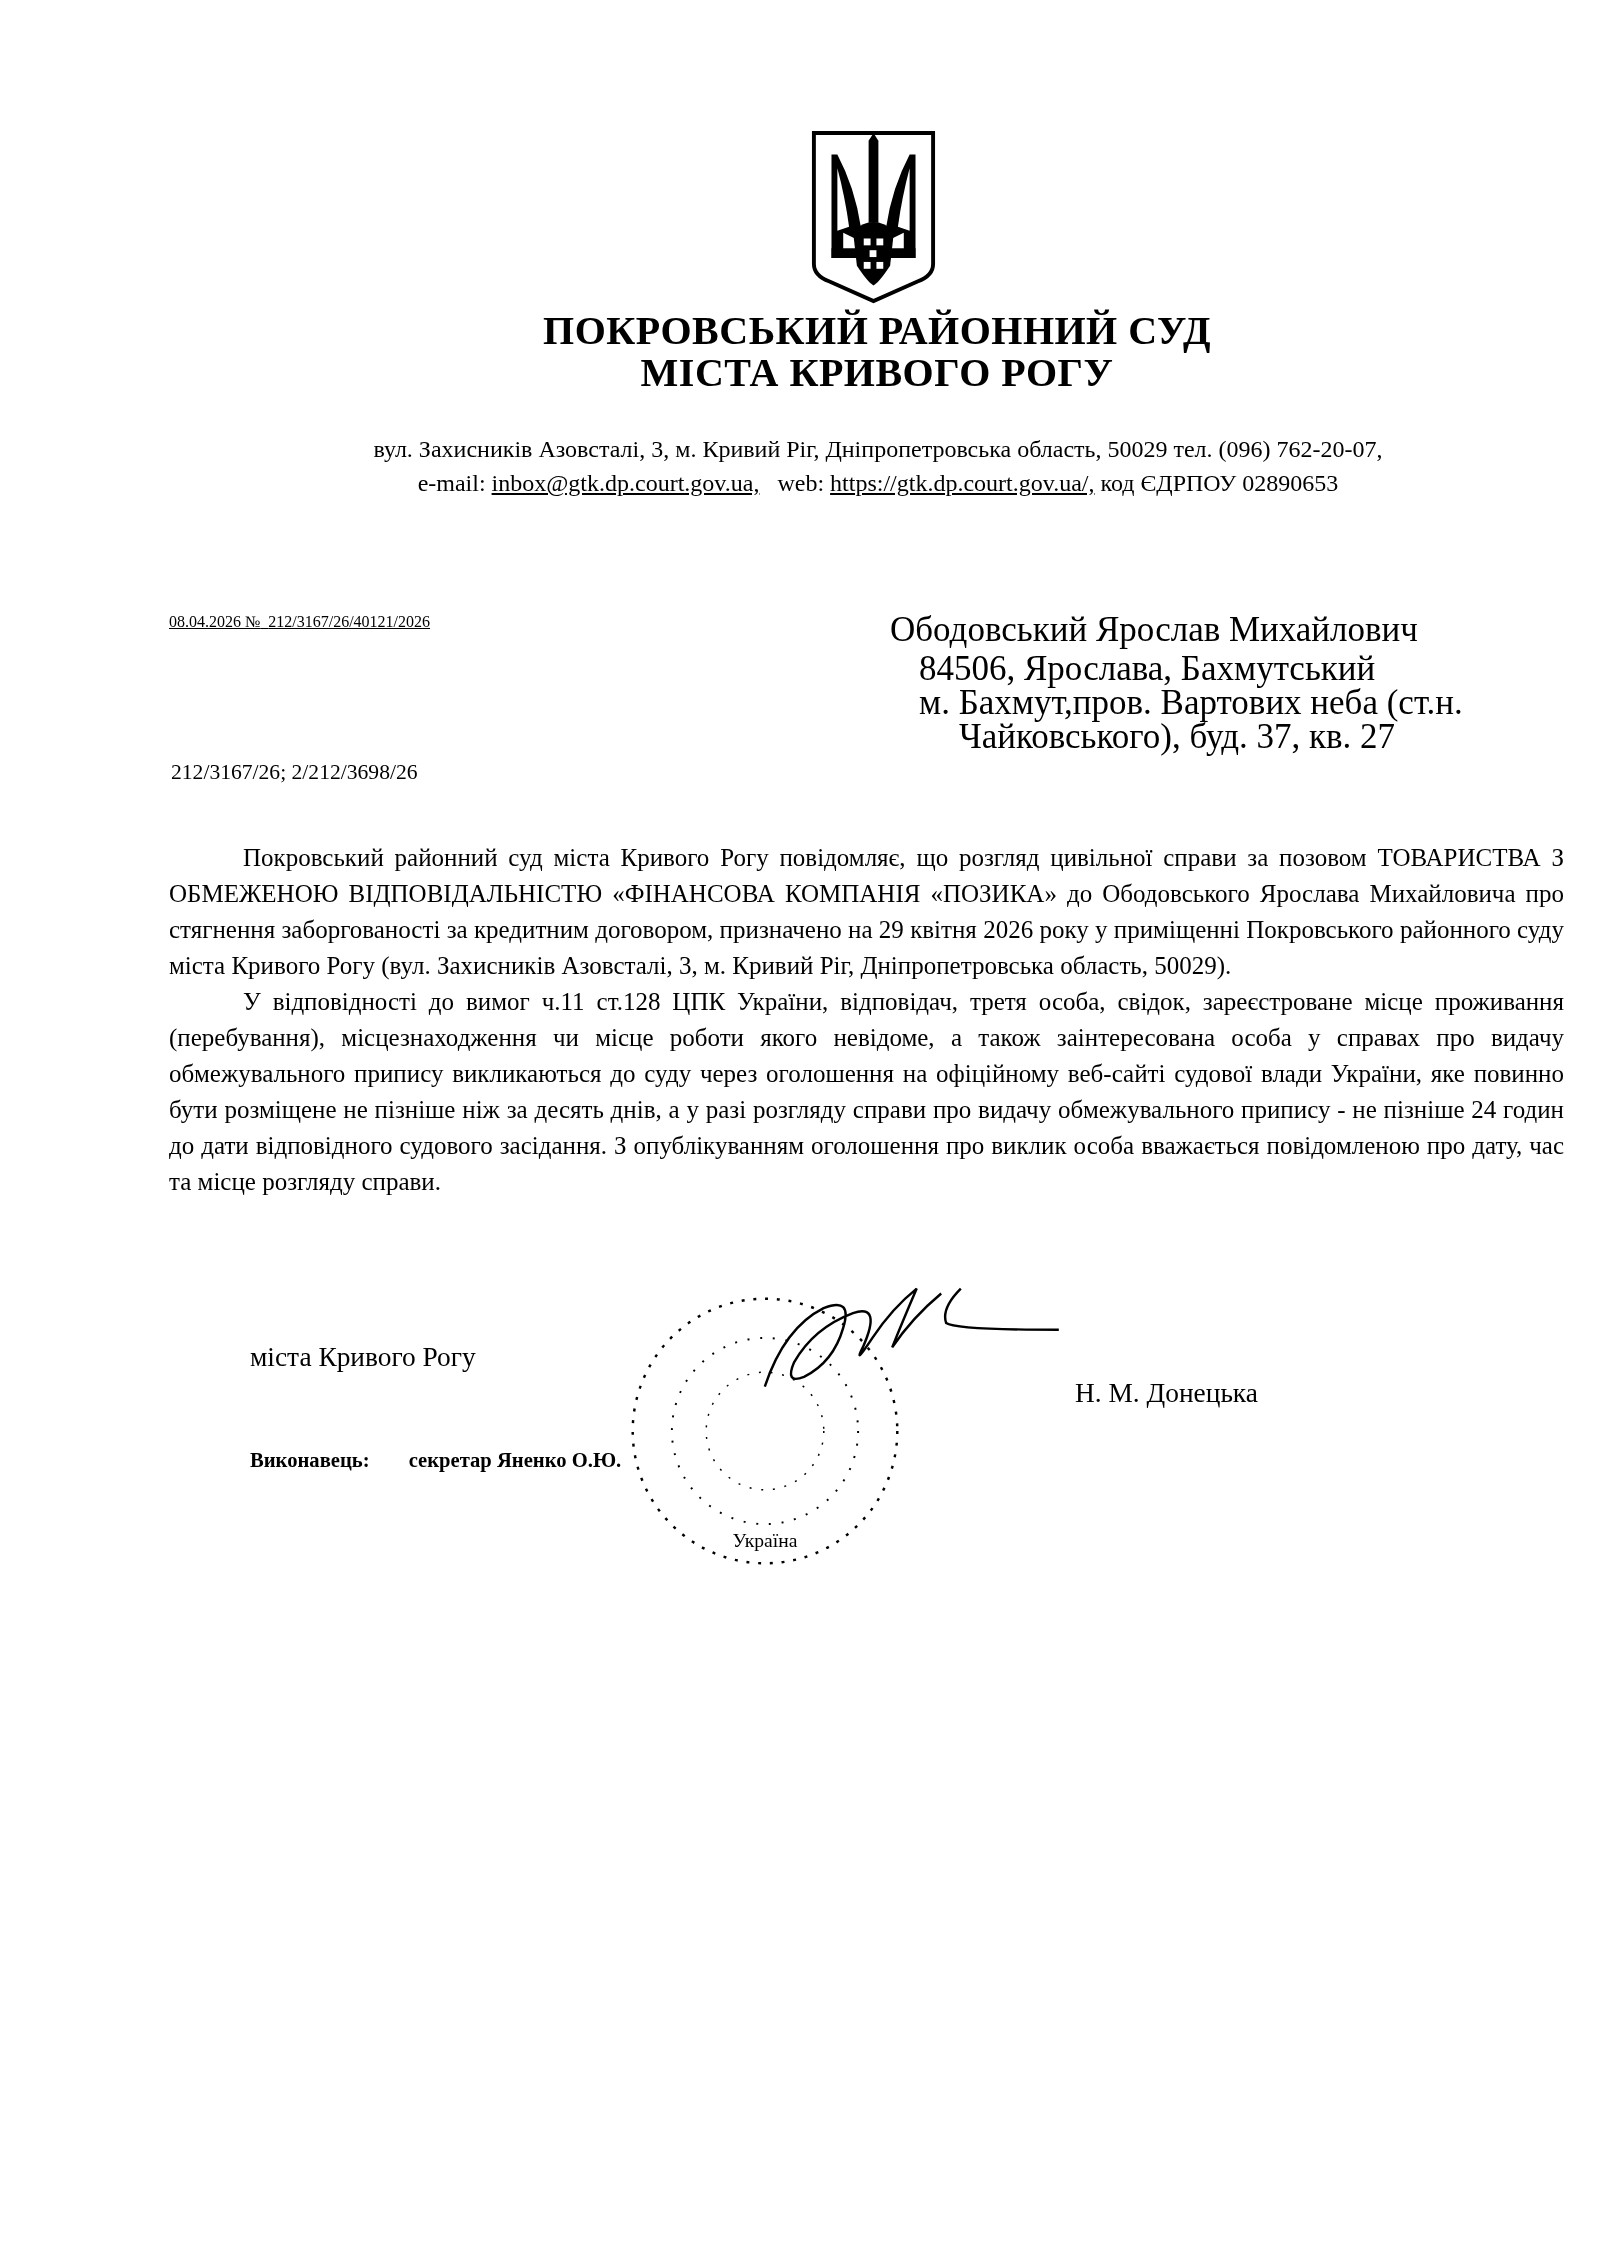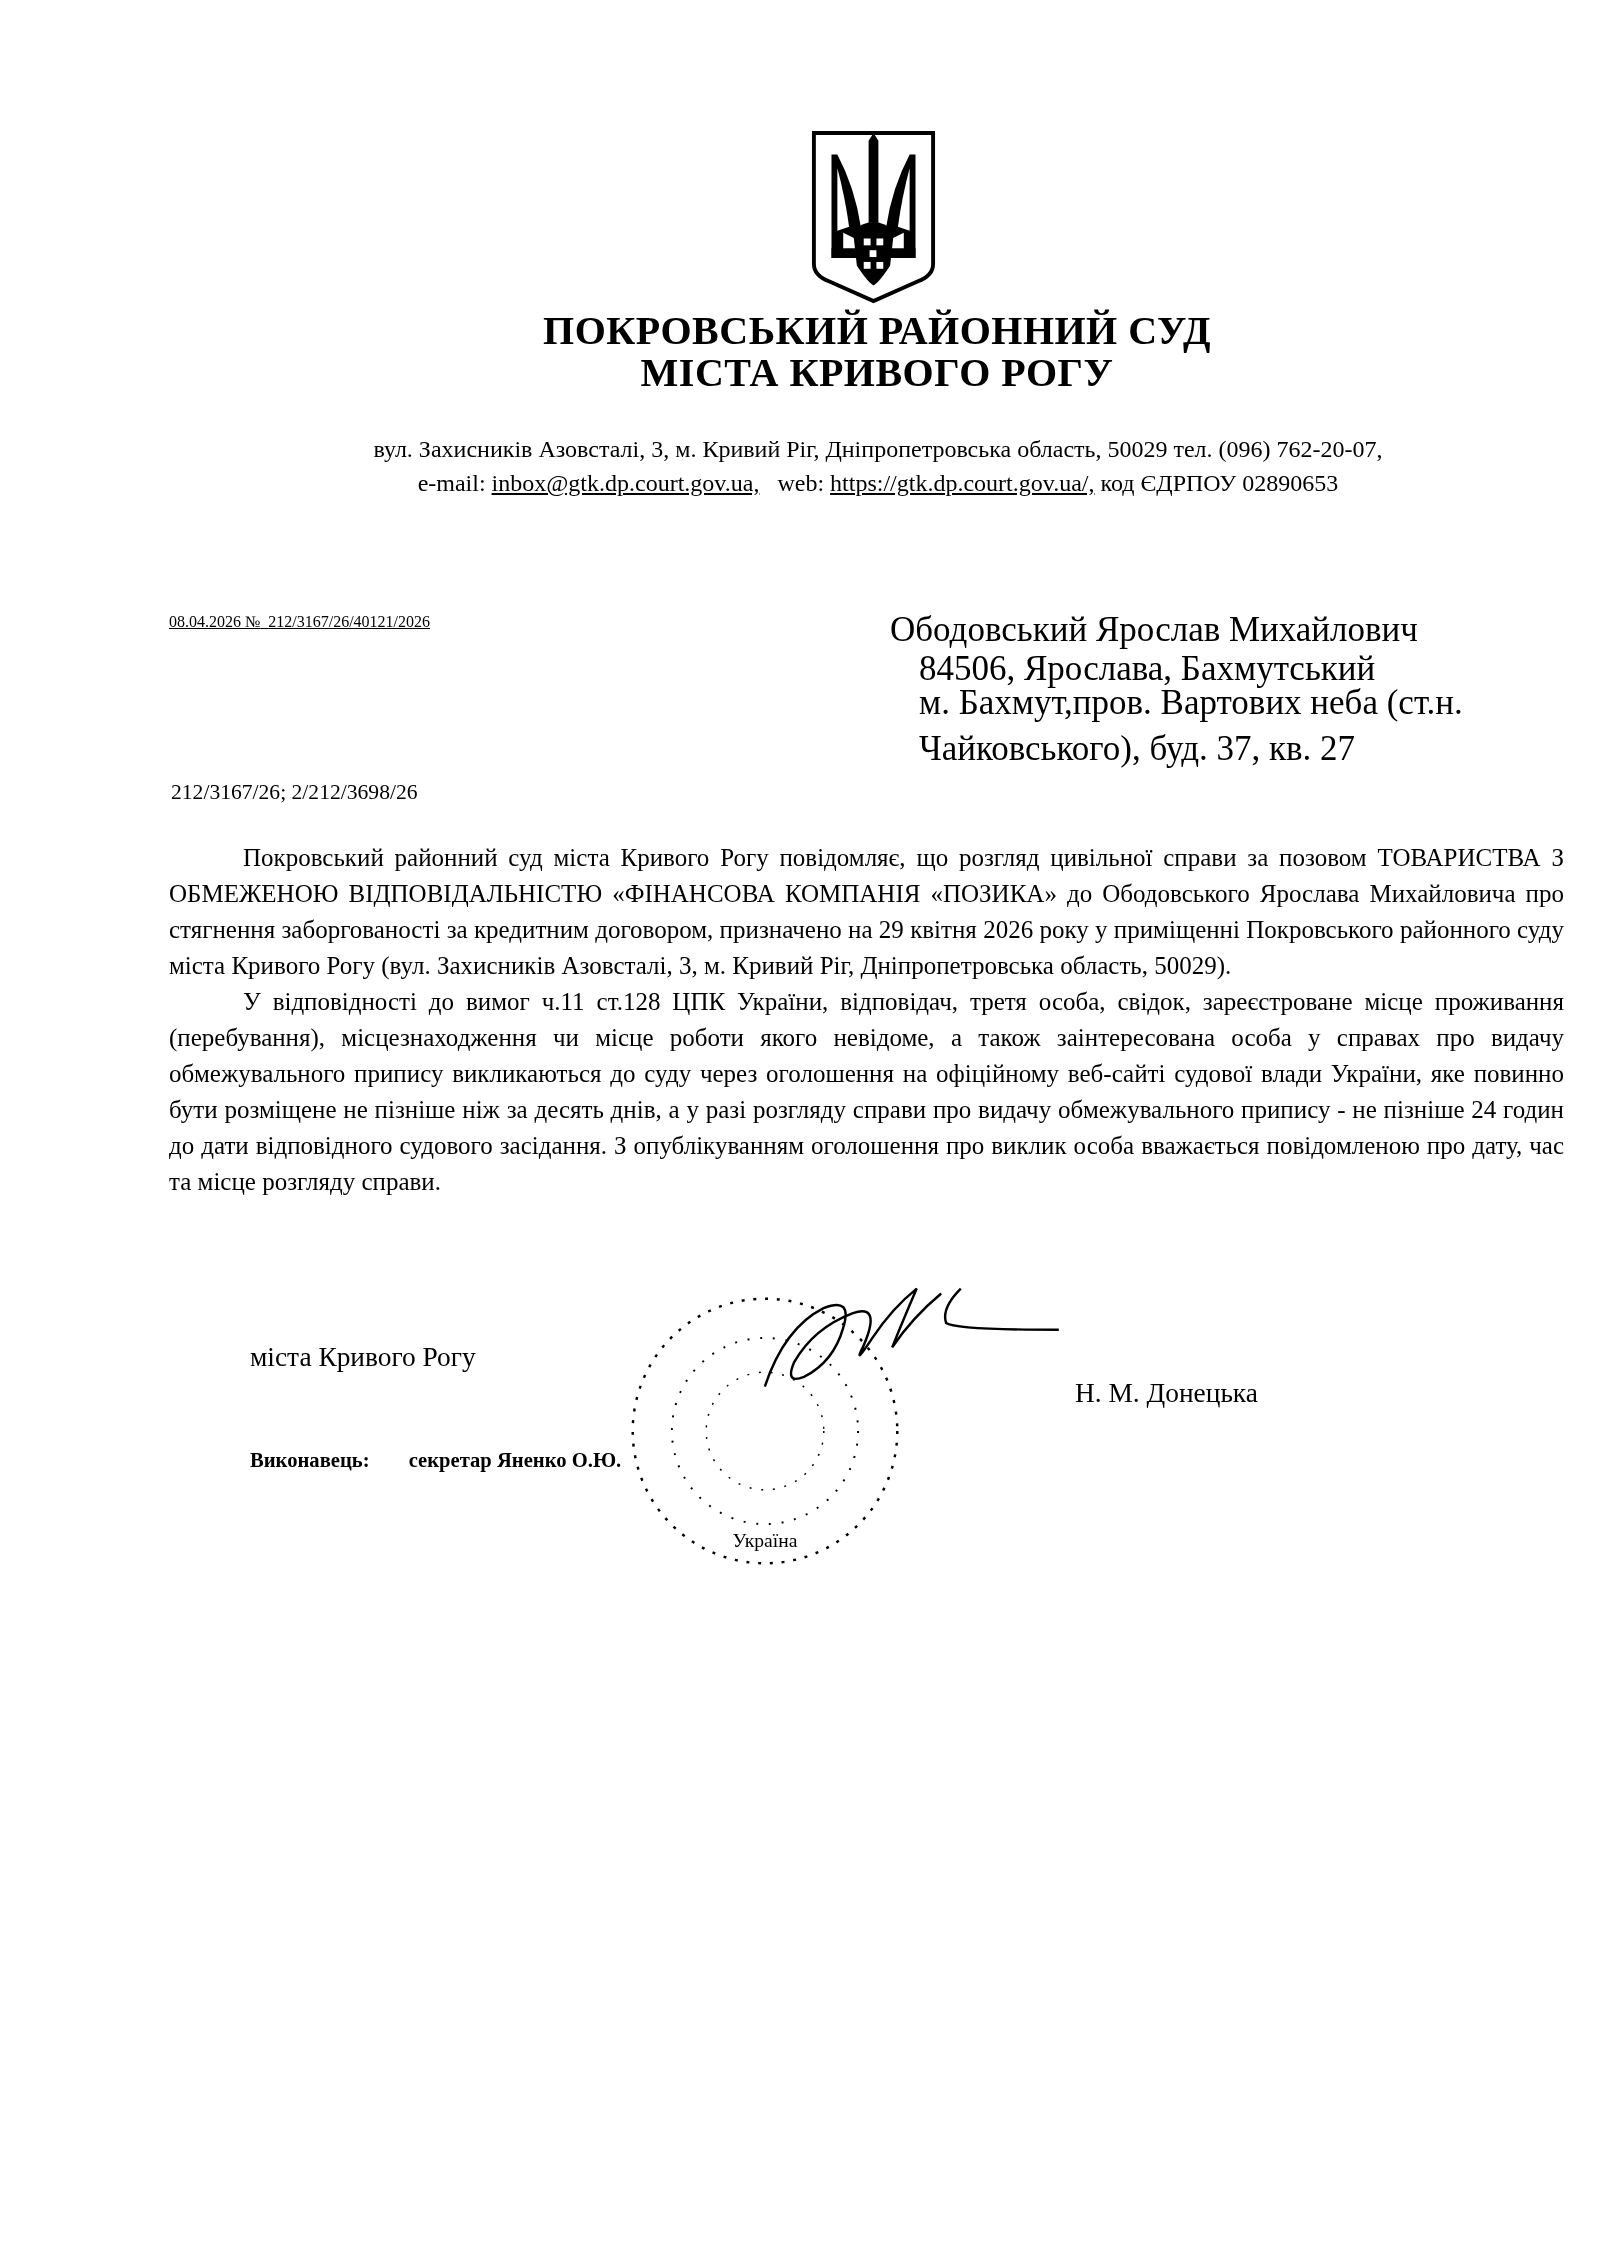--- a/index.html
+++ b/index.html
@@ -9,26 +9,26 @@
   #emblem { position: absolute; left: 810px; top: 129px; width: 127px; height: 176px; }
   .title { position: absolute; left: 0; width: 1622px; text-align: center;
            font-weight: bold; font-size: 40px; letter-spacing: 0.5px; line-height: 1; }
   #title1 { top: 311px; left: 66px; }
   #title2 { top: 353px; left: 66px; }
   .contacts { position: absolute; left: 0; width: 1622px; text-align: center; font-size: 24px; line-height: 1; }
   #contacts1 { top: 437px; left: 67px; }
   #contacts2 { top: 471px; left: 67px; }
   .u { text-decoration: underline; margin-top: 40px; }
   #outgoing { left: 169px; top: 613px; font-size: 16px; text-decoration: underline; }
-  #case-numbers { left: 171px; top: 760px; font-size: 21.6px; margin-top: 20px; }
+  #case-numbers { left: 171px; top: 760px; font-size: 21.6px; }
   .recip { font-size: 35px; line-height: 1; }
   #recip-name { left: 890px; top: 612px; }
   #recip-l1 { left: 919px; top: 651px; }
   #recip-l2 { left: 919px; top: 685px; }
-  #recip-l3 { left: 919px; top: 719px; margin-top: 12px; }
+  #recip-l3 { left: 959px; top: 719px; }
   #body { position: absolute; left: 169px; top: 840px; width: 1395px;
           font-size: 25px; line-height: 36px; text-align: justify; }
   #body p { margin: 0; text-indent: 74px; }
   #judge-title { left: 250px; top: 1339px; font-size: 27.4px; line-height: 36px; }
   #judge-name { left: 1075px; top: 1378px; font-size: 27.4px; }
   #executor { left: 250px; top: 1449px; font-size: 20.6px; font-weight: bold; }
   #executor .lbl { margin-right: 34px; }
   #stamp { position: absolute; left: 608px; top: 1284px; width: 314px; height: 294px; }
   #signature { position: absolute; left: 745px; top: 1269px; width: 314px; height: 147px; }
 </style>

